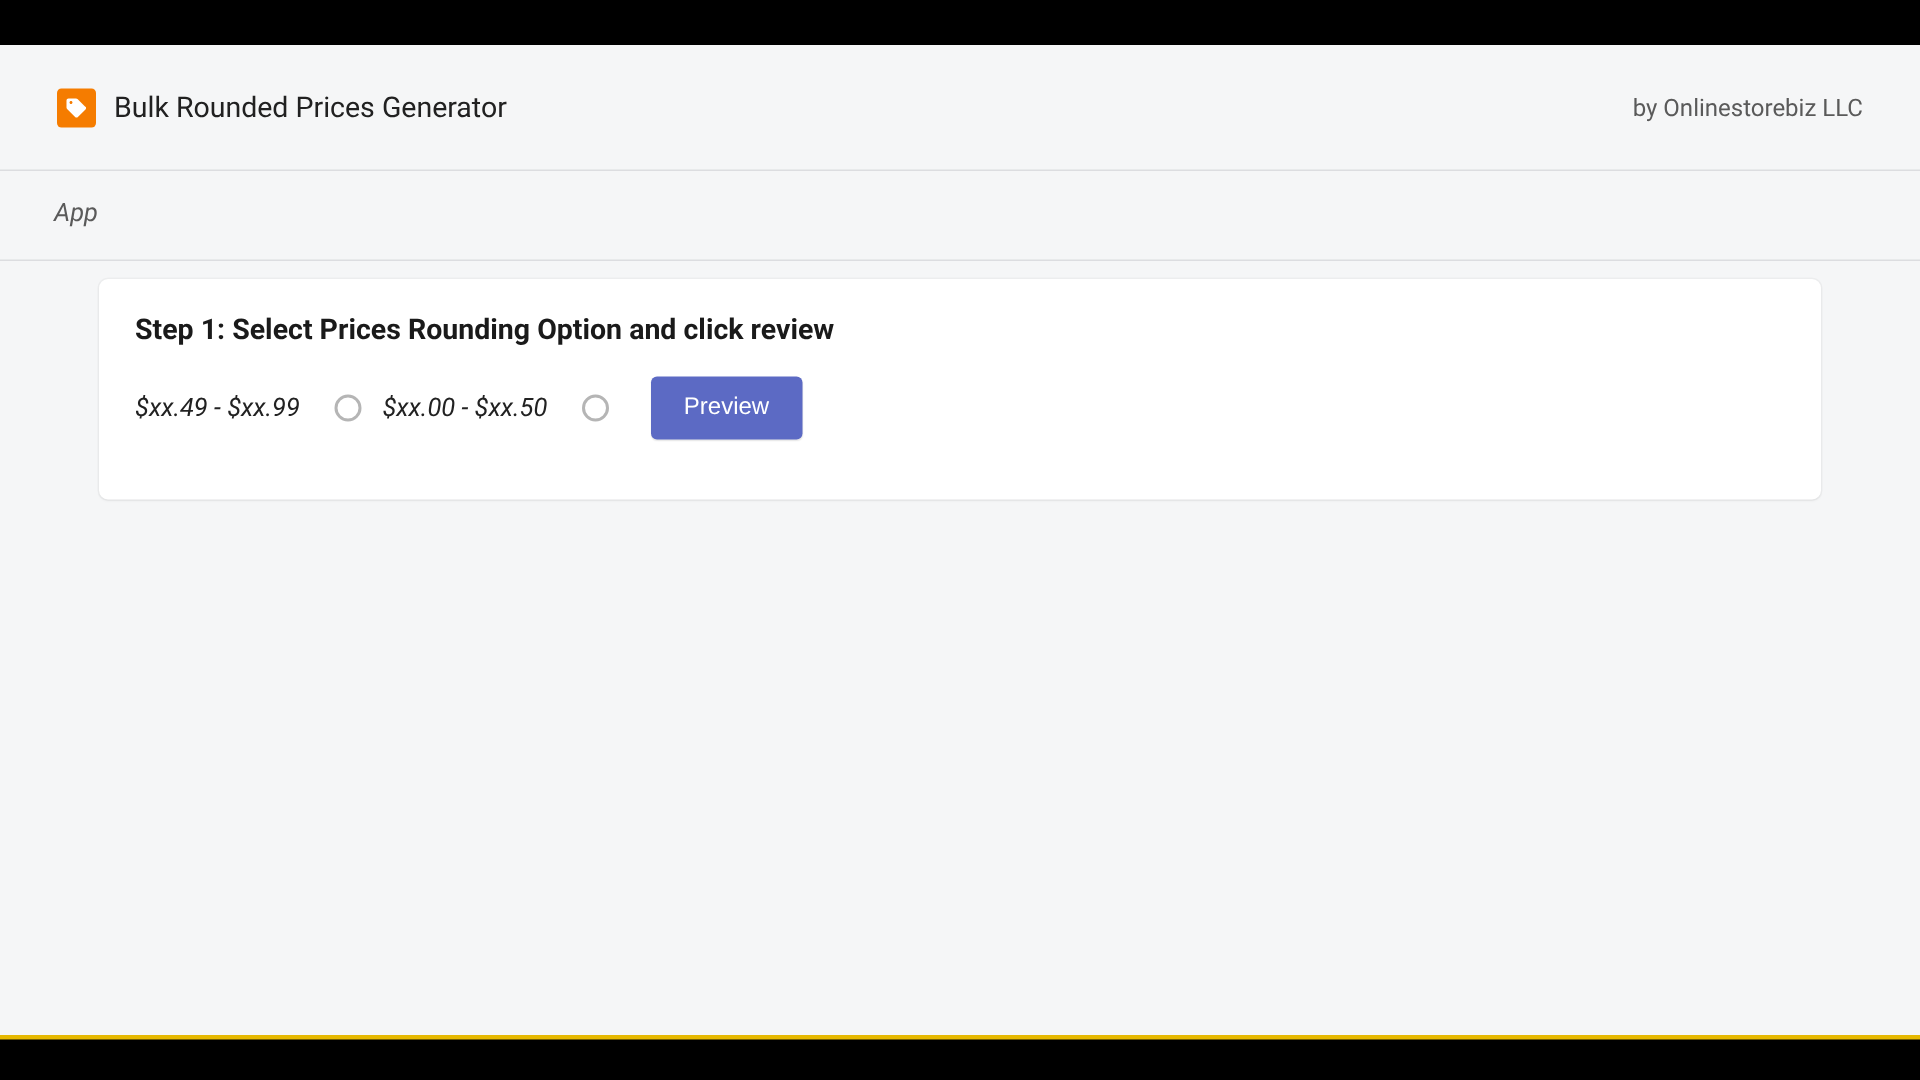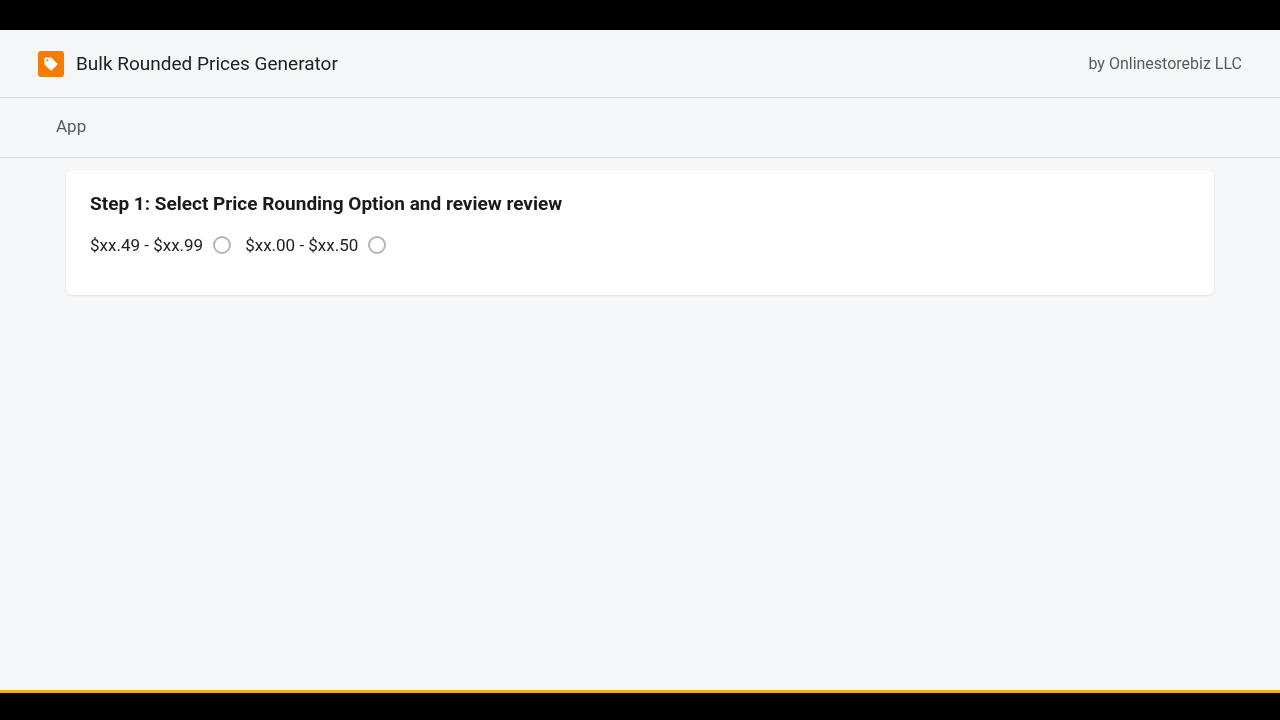--- a/index.html
+++ b/index.html
@@ -20,21 +20,21 @@
     position: absolute;
     bottom: 0;
     left: 0;
     width: 100%;
     height: 30px;
     background: #000;
     border-top: 3px solid #e6b800;
   }
   .header {
     background: #f5f6f7;
-    height: 68px;
+    height: 84px;
     display: flex;
     align-items: center;
     justify-content: space-between;
     padding: 0 38px;
     border-bottom: 1px solid #dcdde0;
   }
   .header-left {
     display: flex;
     align-items: center;
     gap: 12px;
@@ -53,26 +53,27 @@
     font-size: 19px;
     color: #212121;
     font-weight: 400;
   }
   .byline {
     font-size: 16px;
     color: #5a5a5a;
   }
   .tabs {
     height: 60px;
-    padding-left: 56px;
+    padding-left: 36px;
     display: flex;
     align-items: stretch;
     gap: 36px;
     border-bottom: 1px solid #dcdde0;
     background: #f5f6f7;
+    font-style: italic;
   }
   .tab {
     display: flex;
     align-items: center;
     font-size: 17px;
     color: #5a5a5a;
     cursor: pointer;
     border-bottom: 3px solid transparent;
     position: relative;
   }
@@ -97,21 +98,22 @@
     margin-bottom: 20px;
   }
   .option-row {
     display: flex;
     align-items: center;
     gap: 14px;
   }
   .option-group {
     display: flex;
     align-items: center;
-    gap: 10px;
+    gap: 23px;
+    font-style: italic;
   }
   .option-label {
     font-size: 17px;
     color: #222;
   }
   .radio {
     width: 18px;
     height: 18px;
     border: 2px solid #b5b5b5;
     border-radius: 50%;
@@ -149,27 +151,28 @@
 </div>
 
 <div class="tabs">
   <div class="tab">
     <span>App</span>
   </div>
 </div>
 
 <div class="main">
   <div class="card">
-    <div class="card-title">Step 1: Select Price Rounding Option and review review</div>
+    <div class="card-title">Step 1: Select Prices Rounding Option and click review</div>
     <div class="option-row">
       <div class="option-group">
         <span class="option-label">$xx.49 - $xx.99</span>
         <span class="radio"></span>
       </div>
       <div class="option-group">
         <span class="option-label">$xx.00 - $xx.50</span>
         <span class="radio"></span>
       </div>
+      <button class="preview-btn">Preview</button>
     </div>
   </div>
 </div>
 
 <div class="bottombar-black"></div>
 
 </body></html>

